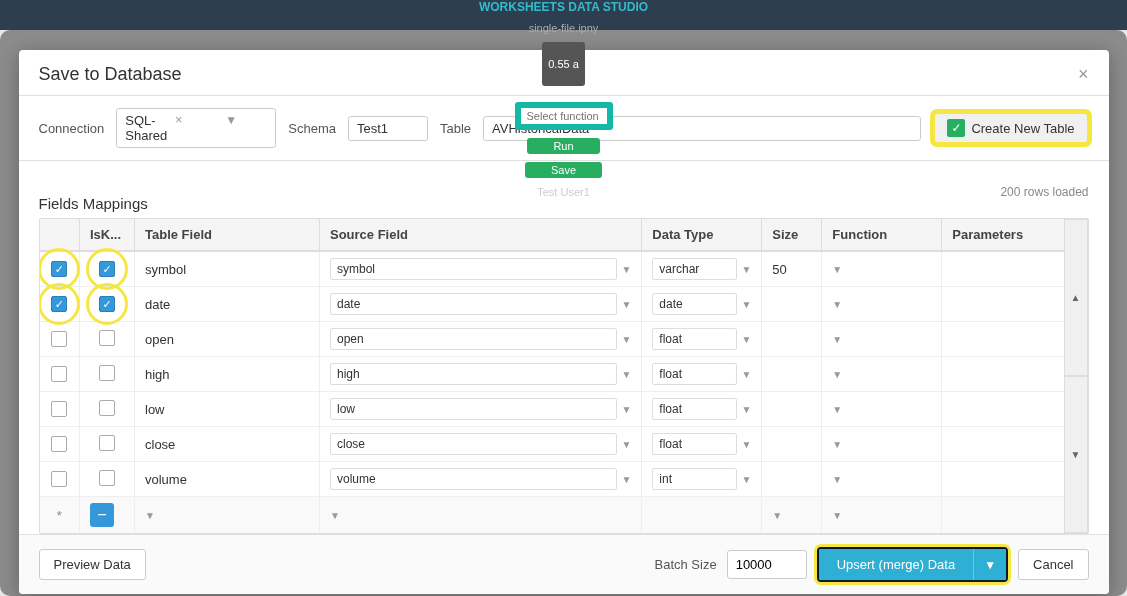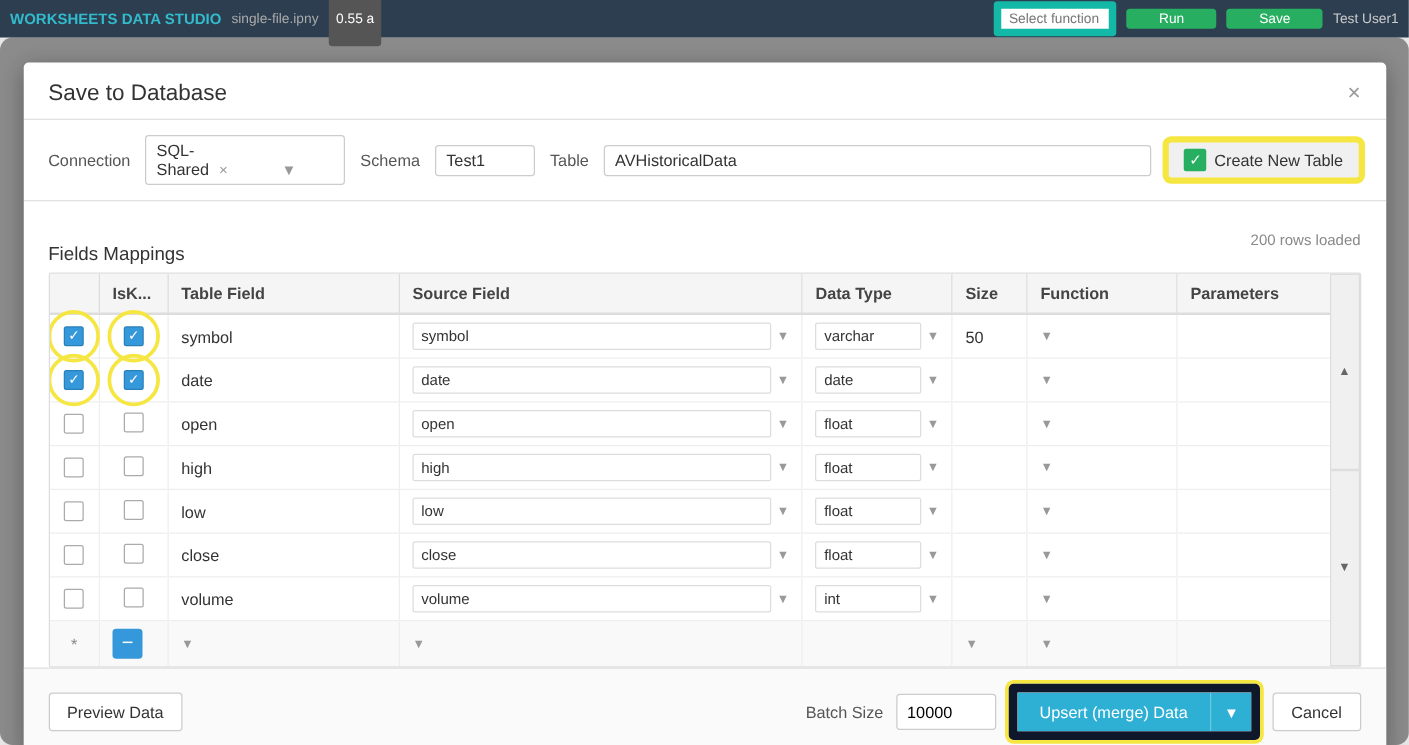--- a/index.html
+++ b/index.html
@@ -19,20 +19,21 @@
     .topbar {
       position: fixed;
       top: 0; left: 0; right: 0;
       height: 30px;
       background: #2c3e50;
       display: flex;
       align-items: center;
       padding: 0 8px;
       gap: 8px;
       z-index: 100;
+      flex-direction: column;
     }
     .topbar-logo {
       color: #fff;
       font-weight: bold;
       font-size: 12px;
     }
     .topbar-logo span { color: #3bc; }
     .topbar-spacer { flex: 1; }
     .topbar-btn {
       background: #27ae60;
@@ -98,21 +99,21 @@
     .connection-row {
       display: flex;
       align-items: center;
       padding: 12px 20px;
       gap: 12px;
       border-bottom: 1px solid #e0e0e0;
     }
     .connection-label { color: #555; }
     .connection-select {
       display: flex;
-      align-items: flex-end;
+      align-items: flex-start;
       border: 1px solid #ccc;
       border-radius: 3px;
       padding: 4px 8px;
       min-width: 160px;
       background: #fff;
       gap: 8px;
       cursor: pointer;
     }
     .connection-select span { flex: 1; color: #333; font-size: 13px; }
     .schema-label { color: #555; }
@@ -337,21 +338,21 @@
       border-radius: 3px;
       padding: 6px 8px;
       width: 80px;
       font-size: 13px;
     }
     .upsert-btn-wrapper {
       display: flex;
       border-radius: 4px;
       overflow: hidden;
       box-shadow: 0 0 0 3px #f5e642;
-      border: 7px solid #0f172a;
+      border: 2px solid #0f172a;
     }
     .upsert-btn {
       background: #2eafd4;
       color: #fff;
       border: none;
       padding: 8px 18px;
       font-size: 13px;
       cursor: pointer;
     }
     .upsert-dropdown-btn {

